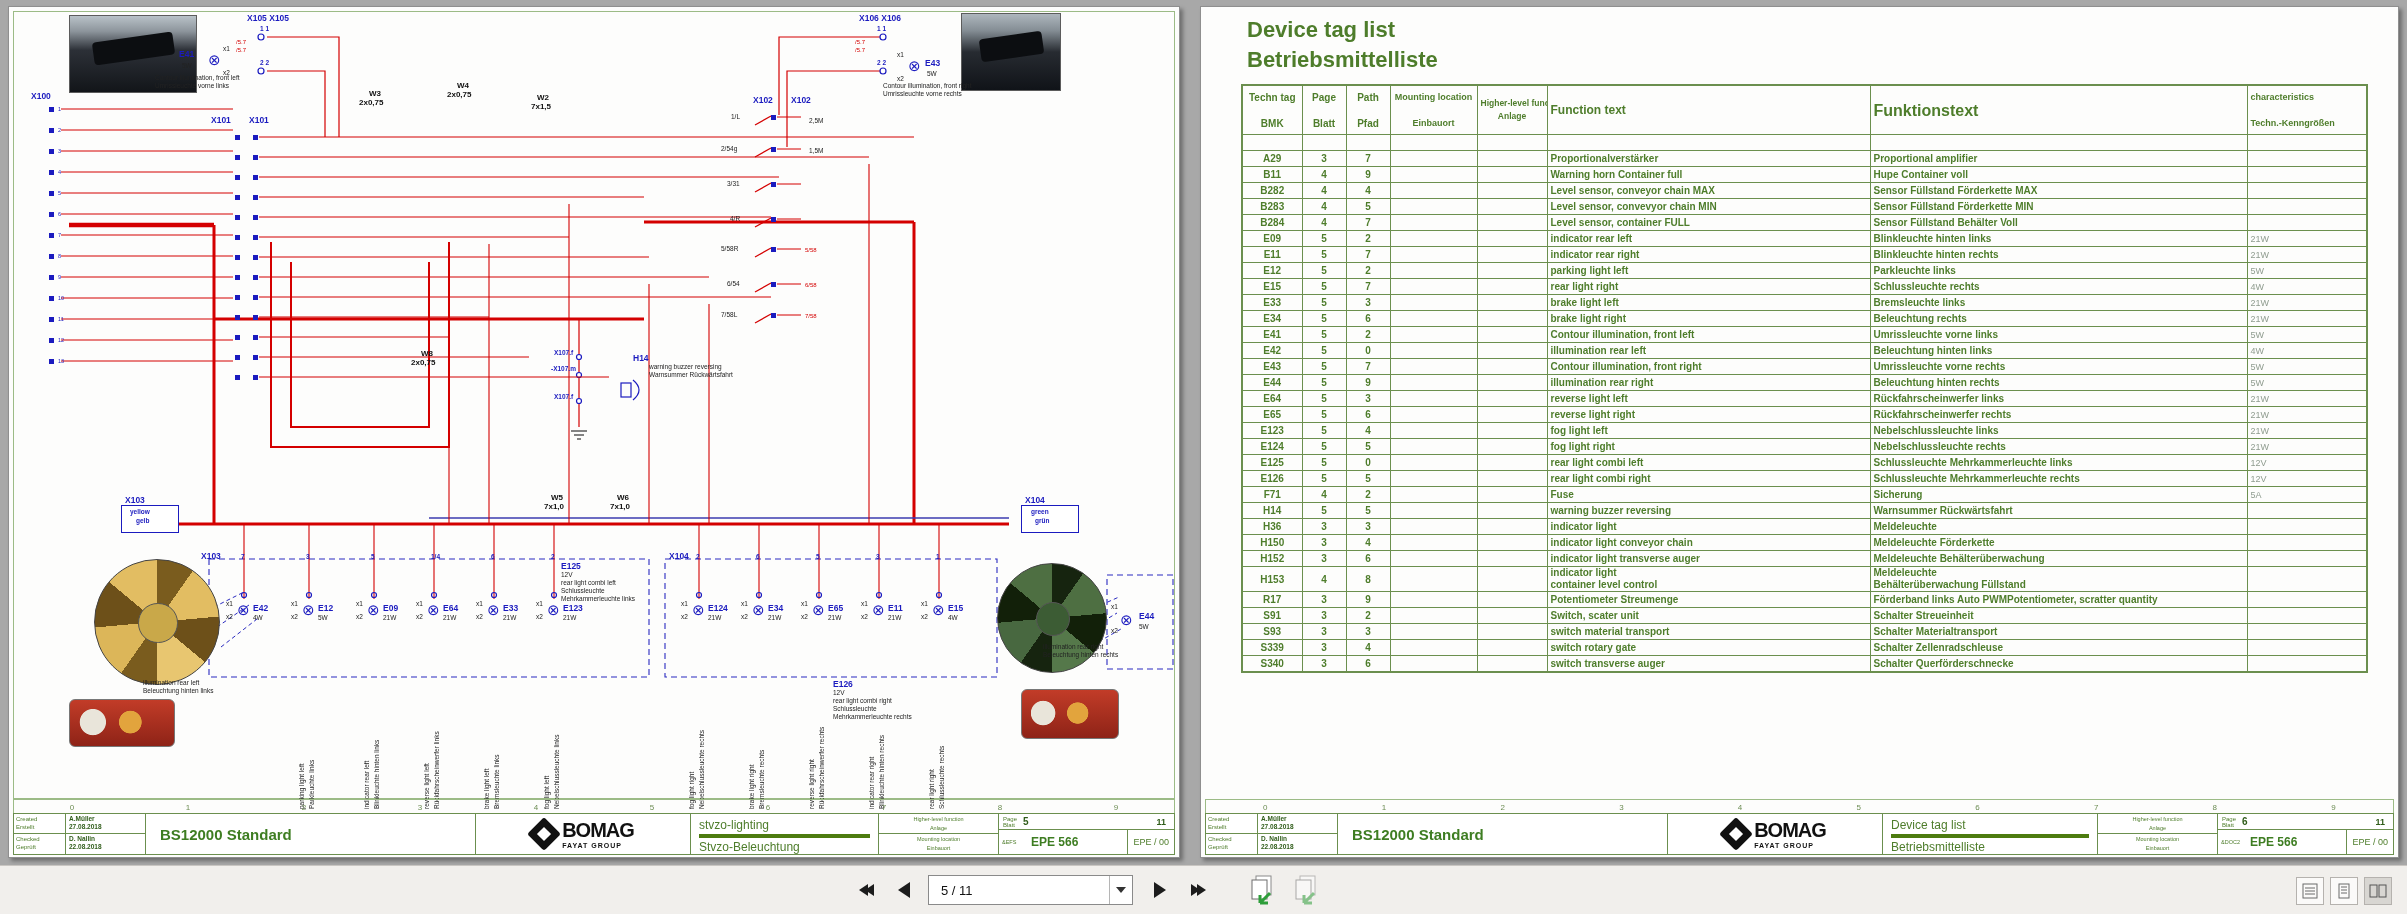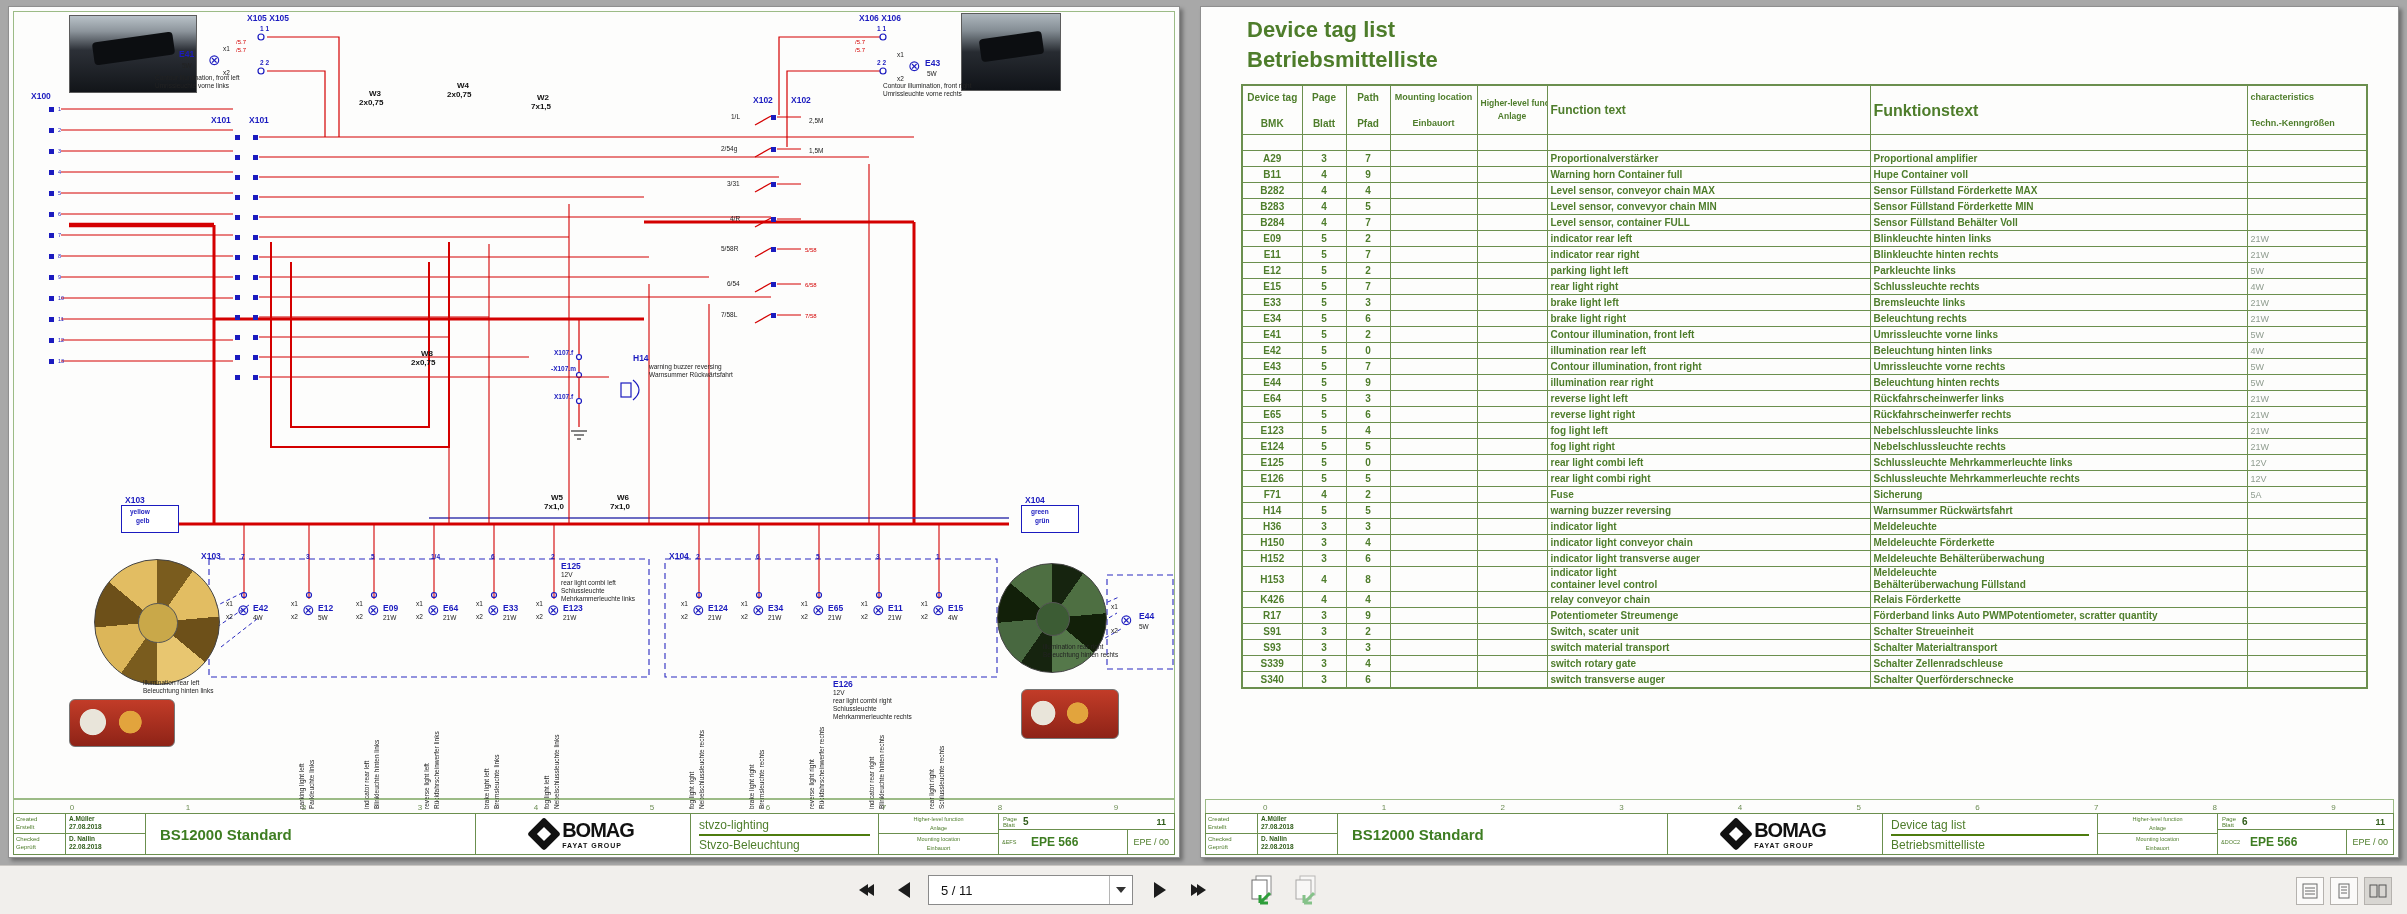--- a/index.html
+++ b/index.html
@@ -74,21 +74,21 @@
   .tb-c2 div:last-child{border-bottom:none;}
   .tb-proj{width:330px;display:flex;align-items:center;padding-left:14px;
       font-size:15px;font-weight:bold;color:#3e7d22;}
   .tb-logo{width:215px;display:flex;align-items:center;justify-content:center;gap:6px;}
   .logo-diamond{width:24px;height:24px;background:#111;position:relative;transform:rotate(45deg);border-radius:3px;}
   .logo-diamond::after{content:"";position:absolute;left:7px;top:7px;width:10px;height:10px;background:#fff;transform:rotate(0);}
   .logo-txt{line-height:1;}
   .logo-txt .big{font-size:20px;font-weight:bold;color:#111;letter-spacing:-1px;}
   .logo-txt .sub{font-size:7px;font-weight:bold;color:#111;letter-spacing:1px;margin-top:2px;}
   .tb-titles{flex:1;padding:2px 8px;color:#4e7d2b;font-size:12px;}
-  .tb-titles div{height:50%;display:flex;align-items:center;border-bottom:2px solid #4d7c0f;}
+  .tb-titles div{height:50%;display:flex;align-items:center;border-bottom:4px solid #4d7c0f;}
   .tb-titles div:last-child{border-bottom:none;}
   .tb-small{width:120px;font-size:5.5px;color:#4e7d2b;text-align:center;}
   .tb-small div{height:50%;border-bottom:1px solid #6b8f4e;box-sizing:border-box;line-height:9px;padding-top:1px;}
   .tb-small div:last-child{border-bottom:none;}
   .tb-page{width:175px;border-right:none;font-size:6px;color:#4e7d2b;}
   .tb-page .r1{height:16px;border-bottom:1px solid #6b8f4e;display:flex;align-items:center;box-sizing:border-box;}
   .tb-page .r1 .pg{font-size:10px;font-weight:bold;margin:0 6px;color:#2f5c19;}
   .tb-page .r1 .tot{margin-left:auto;margin-right:8px;font-size:9px;font-weight:bold;color:#2f5c19;}
   .tb-page .r2{height:24px;display:flex;align-items:center;}
   .tb-page .r2 .code{font-size:5.5px;margin:0 3px;width:26px;}
@@ -568,21 +568,21 @@
         <col style="width:44px">
         <col style="width:44px">
         <col style="width:87px">
       <col style="width:70px">
         <col style="width:323px">
         <col style="width:377px">
         <col style="width:120px">
     </colgroup>
     <thead>
       <tr>
-        <th class="ctr"><span>Device tag</span><br><br><span>BMK</span></th>
+        <th class="ctr"><span>Techn tag</span><br><br><span>BMK</span></th>
         <th class="ctr"><span>Page</span><br><br><span>Blatt</span></th>
         <th class="ctr"><span>Path</span><br><br><span>Pfad</span></th>
         <th class="ctr" style="font-size:9px"><span>Mounting location</span><br><br><span>Einbauort</span></th>
         <th class="ctr" style="font-size:8.5px"><span>Higher-level function</span><br><span>Anlage</span></th>
         <th class="lft" style="font-size:12px">Function text</th>
         <th class="lft" style="font-size:16px">Funktionstext</th>
         <th class="lft" style="font-size:9px;font-weight:bold"><span>characteristics</span><br><br><span>Techn.-Kenngrößen</span></th>
       </tr>
     </thead>
     <tbody id="device-tbody">
@@ -857,30 +857,20 @@
           <td class="chr"></td>
         </tr>
         <tr>
           <td class="ctr">H153</td>
           <td class="ctr">4</td>
           <td class="ctr">8</td>
           <td class=""></td>
           <td class=""></td>
           <td class="lft" style="white-space: normal; line-height: 12px;">indicator light<br>container level control</td>
           <td class="lft" style="white-space: normal; line-height: 12px;">Meldeleuchte<br>Behälterüberwachung Füllstand</td>
-          <td class="chr"></td>
-        </tr>
-        <tr>
-          <td class="ctr">K426</td>
-          <td class="ctr">4</td>
-          <td class="ctr">4</td>
-          <td class=""></td>
-          <td class=""></td>
-          <td class="lft">relay conveyor chain</td>
-          <td class="lft">Relais Förderkette</td>
           <td class="chr"></td>
         </tr>
         <tr>
           <td class="ctr">R17</td>
           <td class="ctr">3</td>
           <td class="ctr">9</td>
           <td class=""></td>
           <td class=""></td>
           <td class="lft">Potentiometer Streumenge</td>
           <td class="lft">Förderband links Auto PWMPotentiometer, scratter quantity</td>

